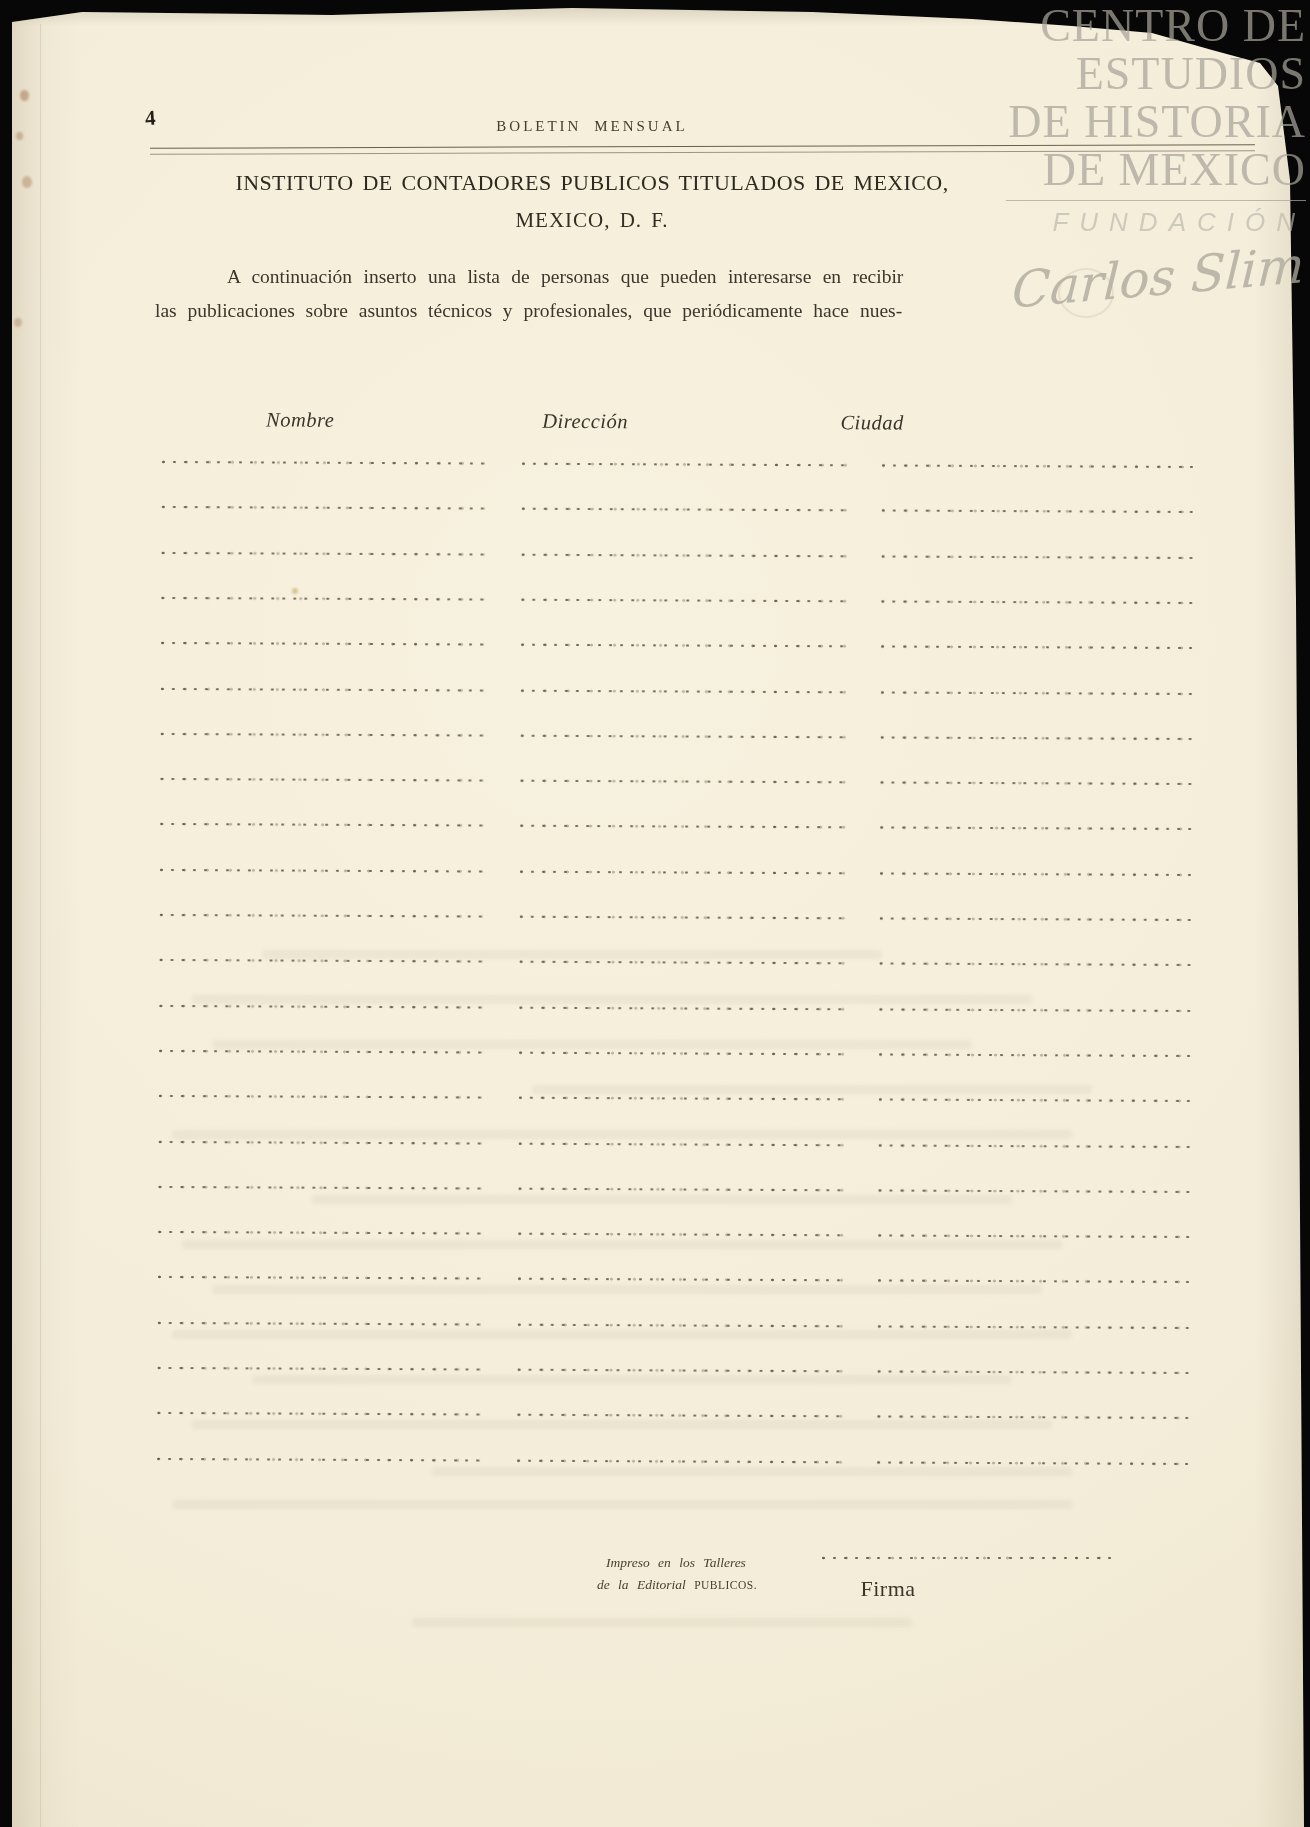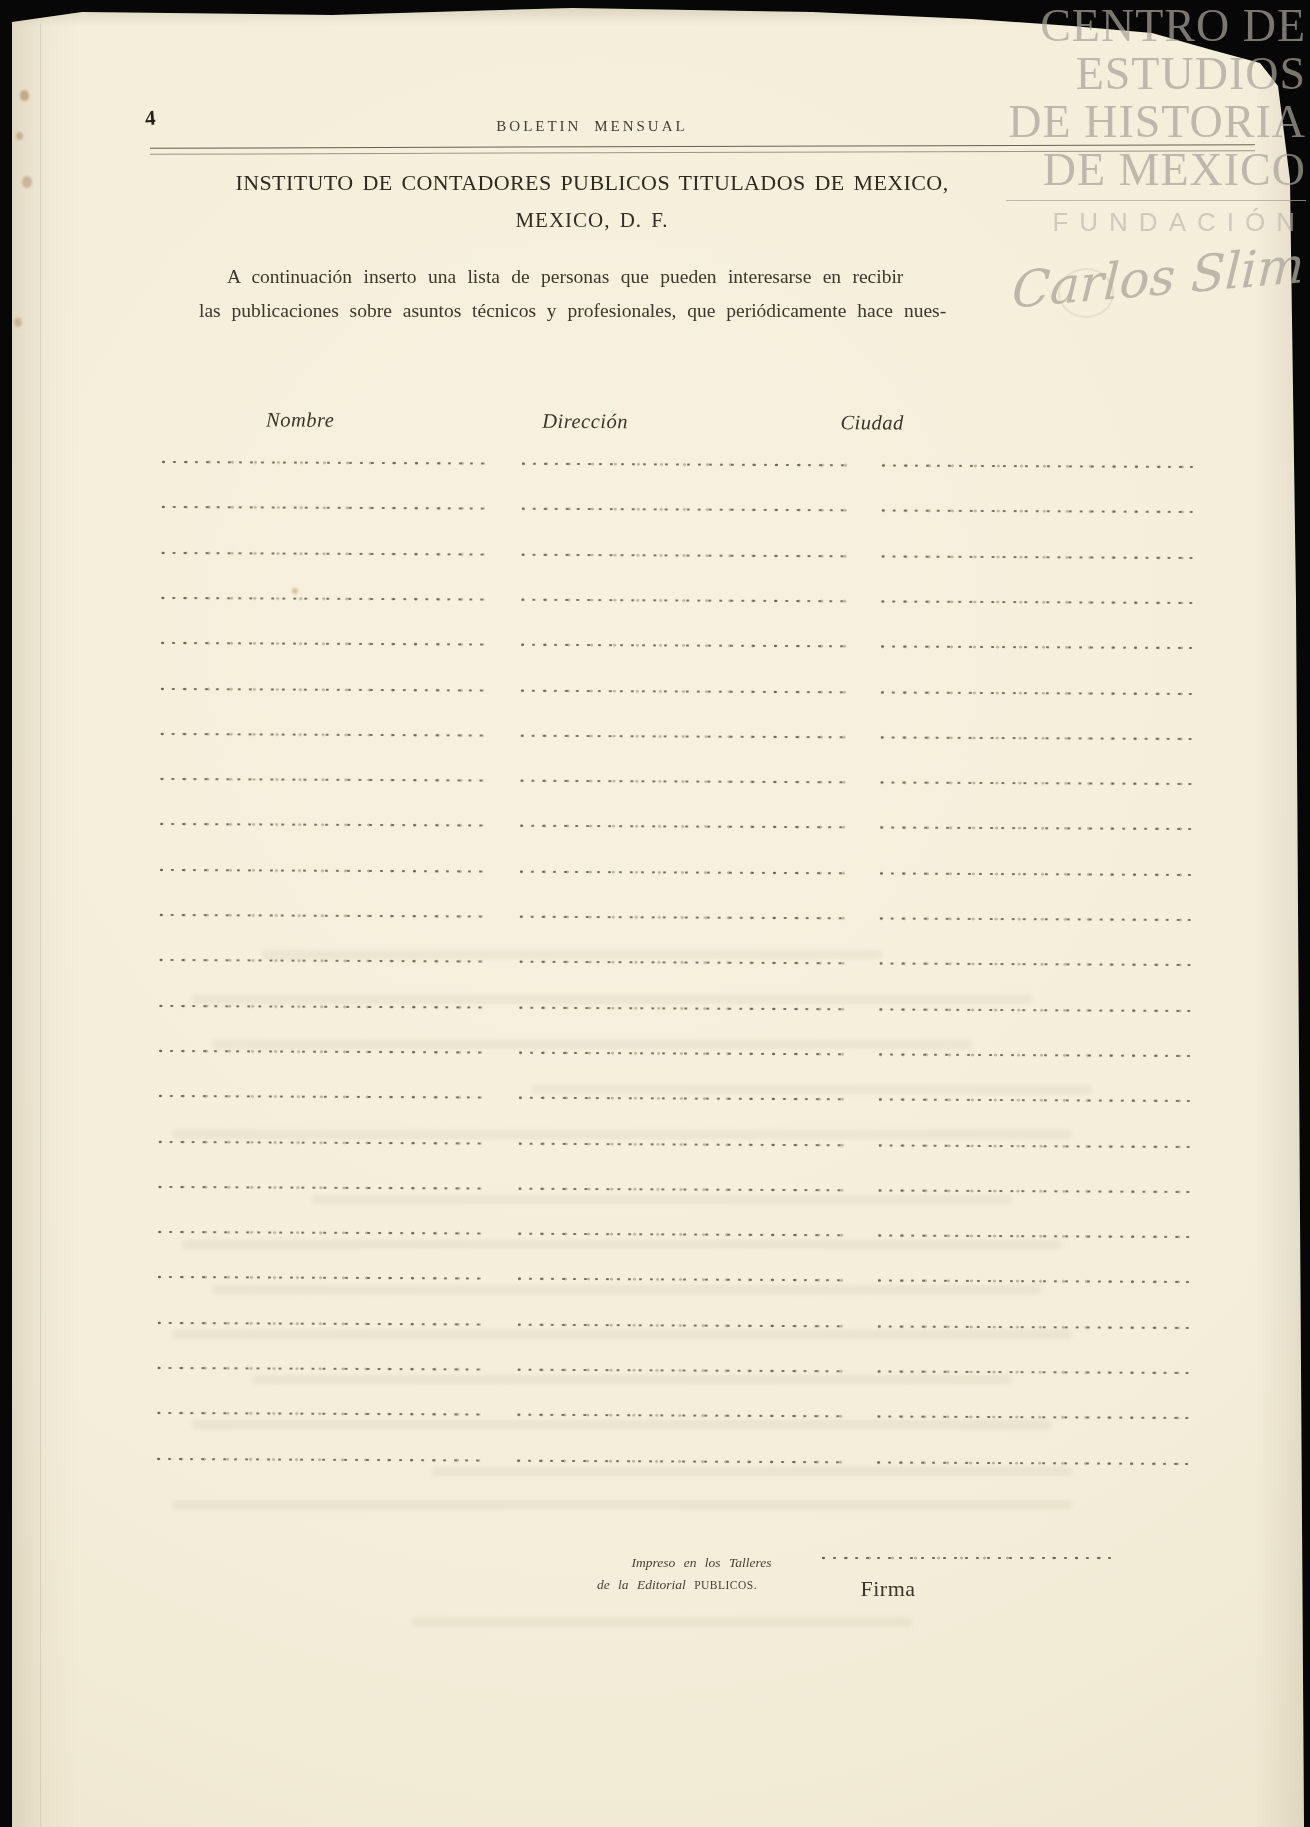--- a/index.html
+++ b/index.html
@@ -52,21 +52,21 @@
     top:170px;font-size:22px;color:#2f2a20;letter-spacing:0.4px;word-spacing:3px;
     white-space:nowrap;
   }
   .doc-subtitle{
     top:208px;font-size:21px;color:#332d22;letter-spacing:1px;word-spacing:3px;
   }
   
   .intro{position:absolute;left:143px;top:260px;width:892px;color:#3c362a;
     font-size:19.5px;line-height:34px;}
   .intro .l1{padding-left:72px;word-spacing:6.5px;}
-  .intro .l2{word-spacing:6px;margin-left:44px;}
+  .intro .l2{word-spacing:6px;}
   .intro .l3{word-spacing:2px;}
   
   .form-area{
     position:absolute;left:0;top:0;width:1292px;height:1827px;
     transform:rotate(0.28deg);transform-origin:160px 450px;
   }
   .col-header{
     position:absolute;top:408px;width:220px;text-align:center;
     font-style:italic;font-size:20.5px;color:#3a342a;letter-spacing:0.5px;
   }
@@ -82,21 +82,21 @@
     background-size:11px 4px,23px 4px;background-repeat:repeat-x;
   }
   .dots.c1{left:150px;width:323px;}
   .dots.c2{left:510px;width:328px;}
   .dots.c3{left:870px;width:312px;}
   
   .imprint{
     position:absolute;left:585px;top:1552px;width:200px;
     font-style:italic;font-size:13.5px;line-height:22px;color:#473f30;word-spacing:5px;
   }
-  .imprint .i1{padding-left:9px;text-align:center;}
+  .imprint .i1{padding-left:9px;}
   .imprint .publisher{font-style:normal;font-size:11.5px;letter-spacing:0.5px;}
   .firma-dots{position:absolute;left:810px;top:1556px;width:294px;height:4px;}
   .firma-label{
     position:absolute;left:826px;top:1576px;width:100px;text-align:center;
     font-size:22px;color:#3c362a;letter-spacing:0.5px;
   }
   
   .watermark{position:absolute;right:4px;top:0;width:420px;text-align:right;pointer-events:none;}
   .wm-line{
     font-family:"Liberation Serif","DejaVu Serif",serif;
@@ -104,21 +104,21 @@
     color:rgba(168,164,152,0.72);white-space:nowrap;
   }
   .wm-rule{
     position:absolute;right:0;top:200px;width:300px;height:1px;
     background:rgba(168,164,152,0.75);
   }
   .wm-foundation{
     position:absolute;right:0;top:207px;
     font-family:"Liberation Sans","DejaVu Sans",sans-serif;
     font-size:26px;letter-spacing:11px;font-weight:400;
-    color:rgba(185,181,170,0.65);white-space:nowrap;
+    color:rgba(185,181,170,0.65);white-space:nowrap;font-style:italic;
   }
   .wm-signature{
     position:absolute;right:2px;top:236px;
     font-family:"DejaVu Serif","Liberation Serif",serif;
     font-style:italic;font-size:50px;
     color:rgba(172,168,155,0.78);white-space:nowrap;
     transform:rotate(-5deg) skewX(-8deg);transform-origin:right center;
   }
 </style>
 </head>

